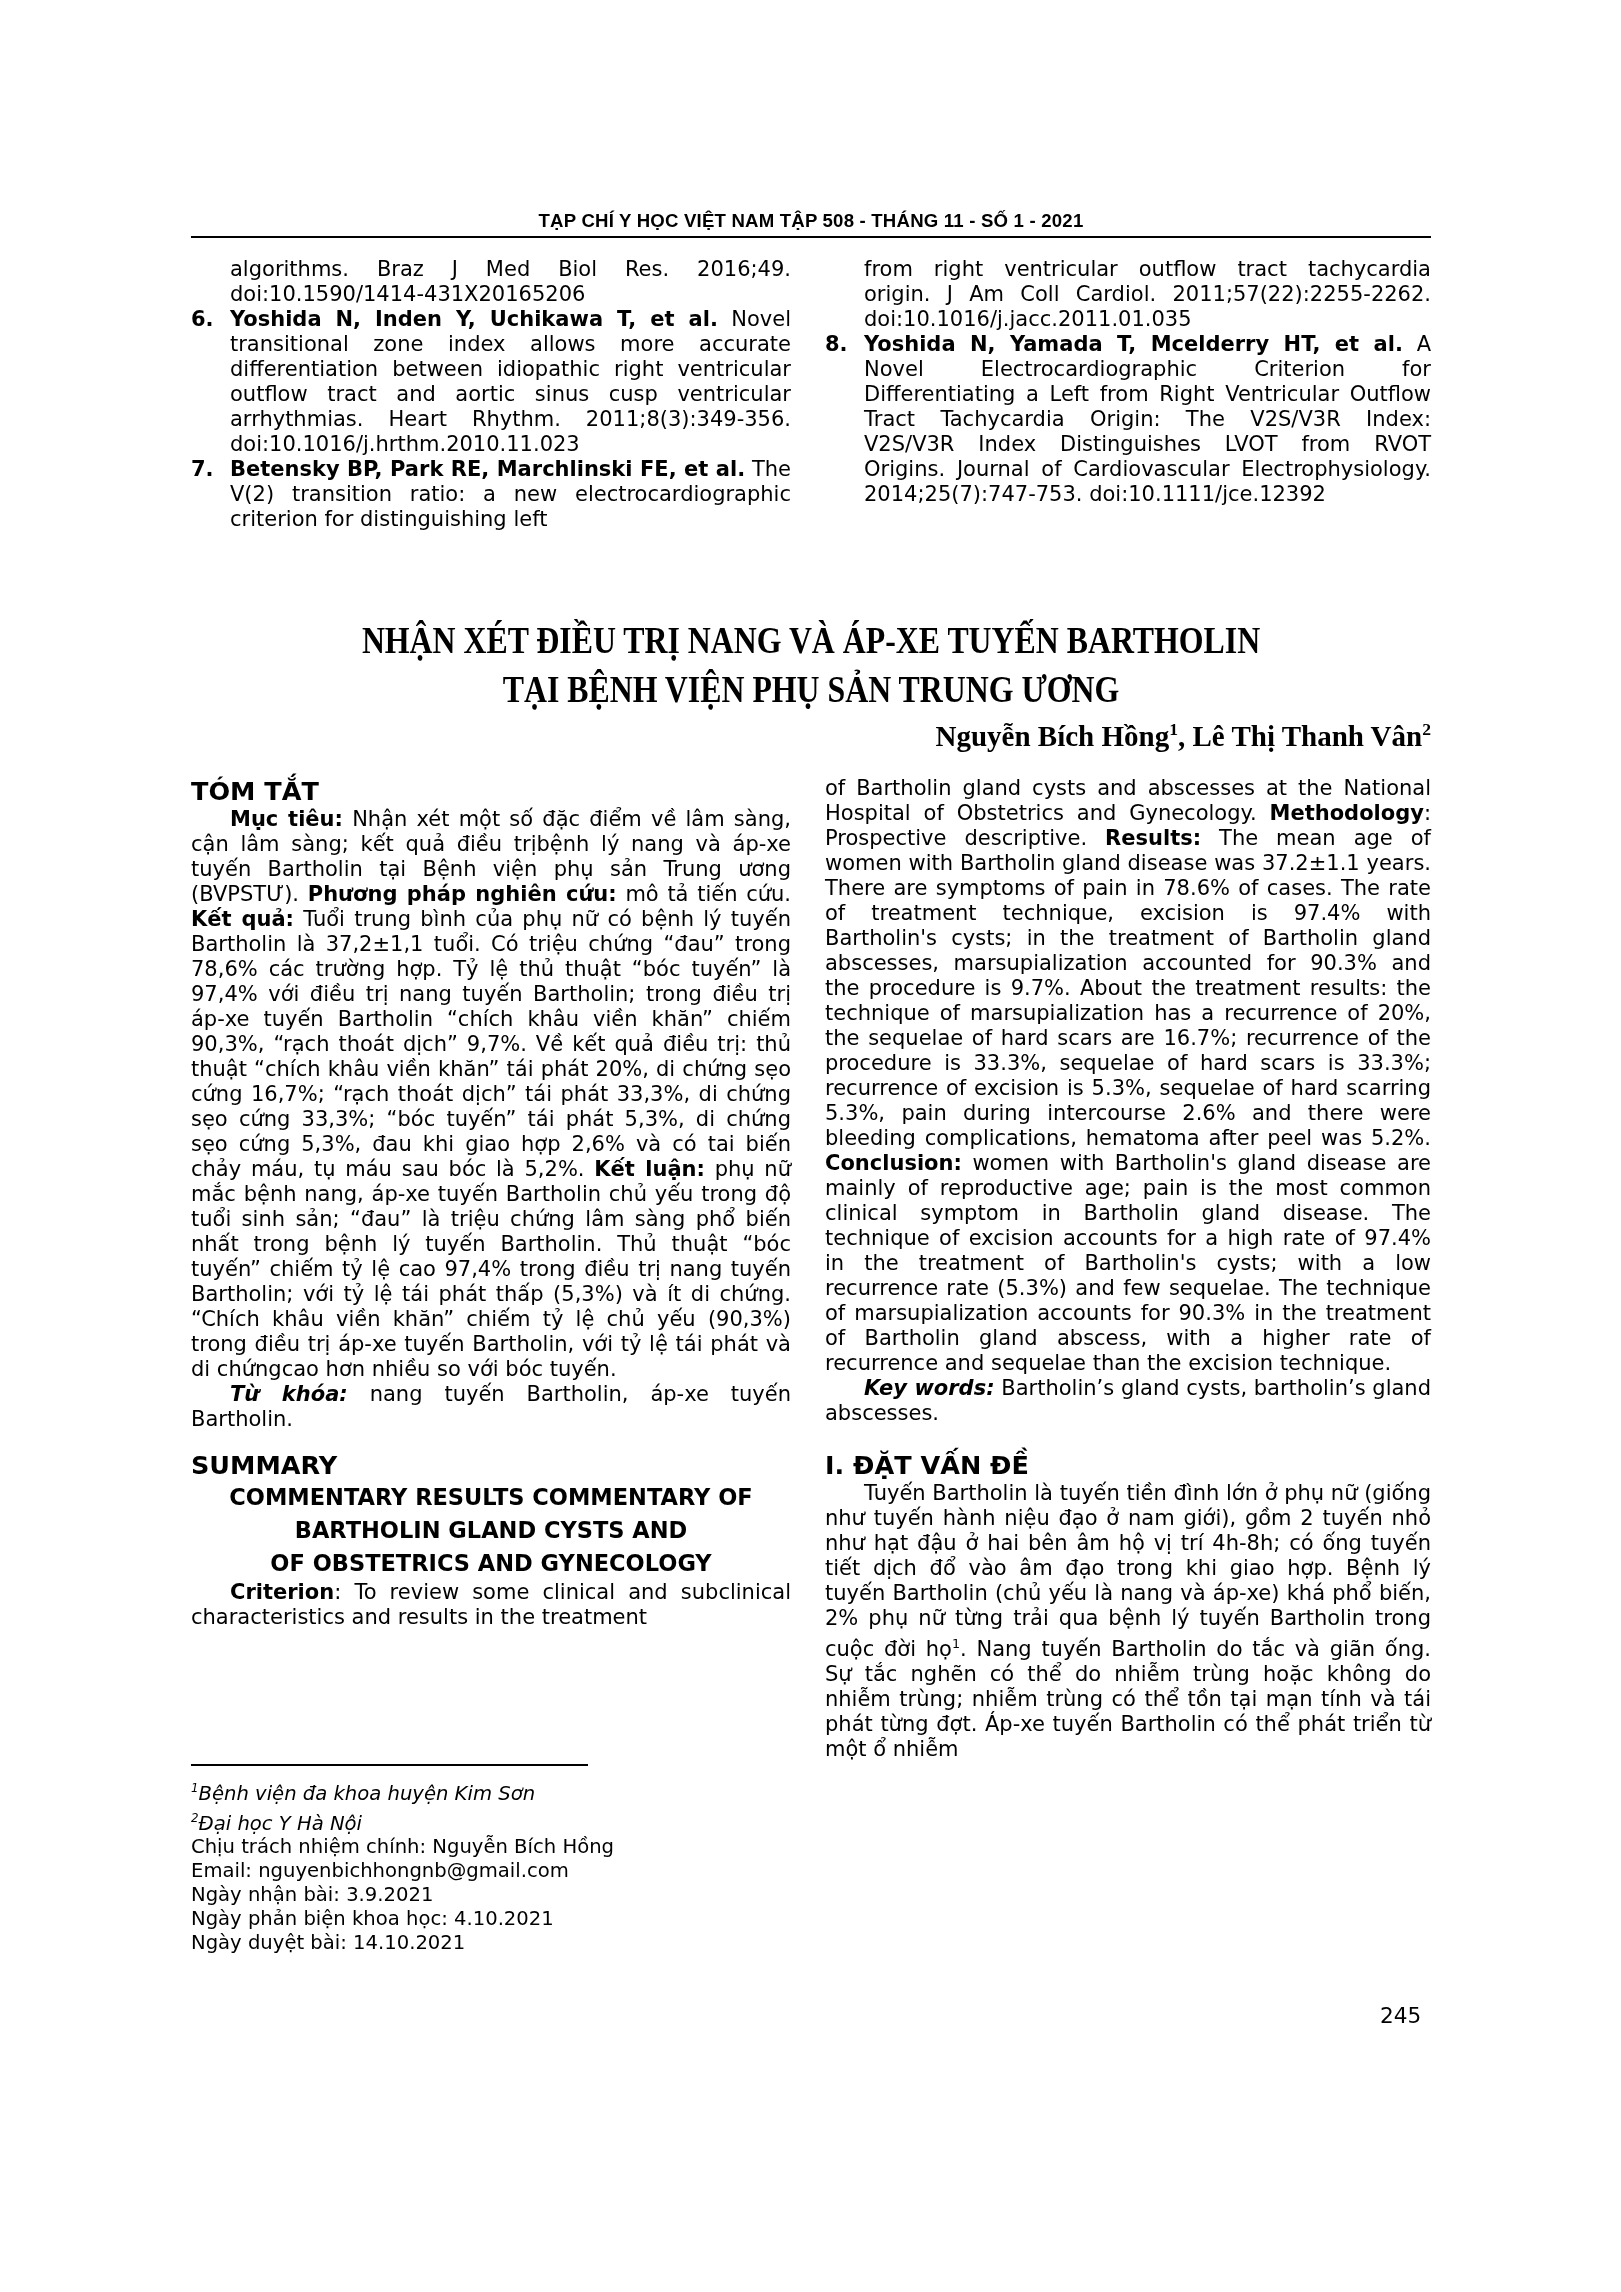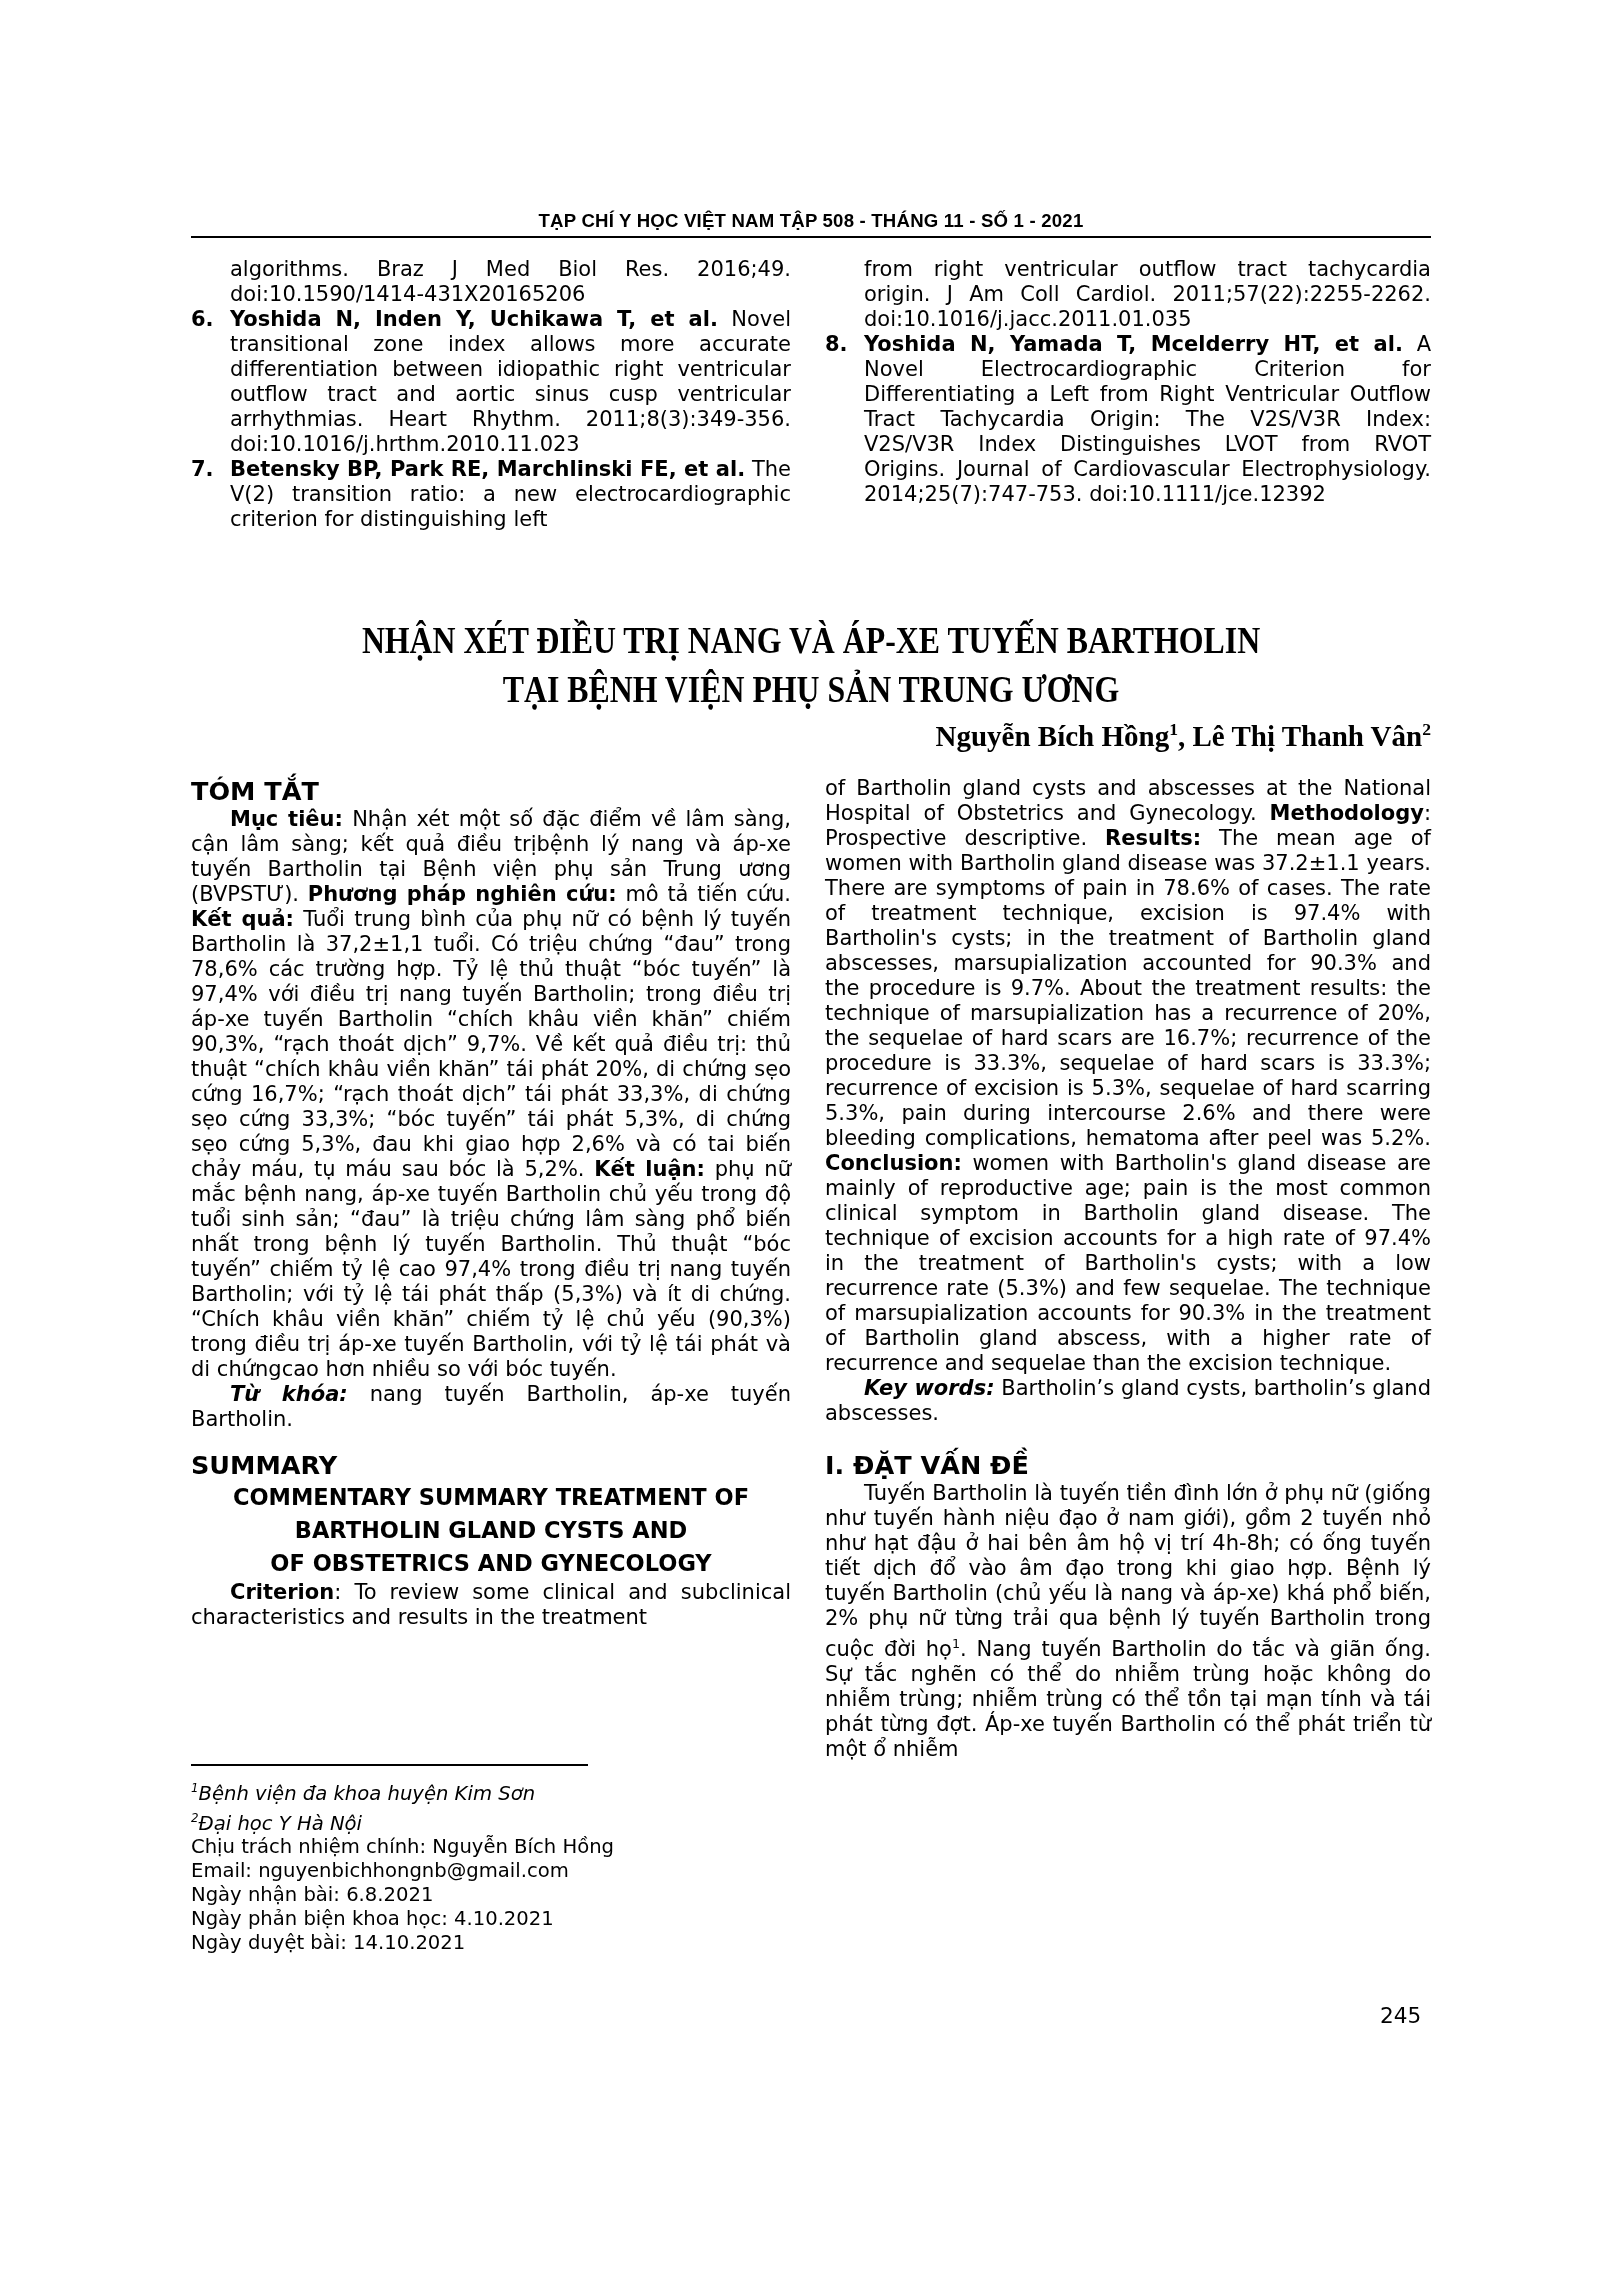--- a/index.html
+++ b/index.html
@@ -83,36 +83,36 @@
     <div class="sec-heading">TÓM TẮT</div>
     <div class="indent">
       <b>Mục tiêu:</b><span> Nhận xét một số đặc điểm về lâm sàng, cận lâm sàng; kết quả điều trịbệnh lý nang và áp-xe tuyến Bartholin tại Bệnh viện phụ sản Trung ương (BVPSTƯ). </span><b>Phương pháp nghiên cứu:</b><span> mô tả tiến cứu. </span><b>Kết quả:</b><span> Tuổi trung bình của phụ nữ có bệnh lý tuyến Bartholin là 37,2±1,1 tuổi. Có triệu chứng “đau” trong 78,6% các trường hợp. Tỷ lệ thủ thuật “bóc tuyến” là 97,4% với điều trị nang tuyến Bartholin; trong điều trị áp-xe tuyến Bartholin “chích khâu viền khăn” chiếm 90,3%, “rạch thoát dịch” 9,7%. Về kết quả điều trị: thủ thuật “chích khâu viền khăn” tái phát 20%, di chứng sẹo cứng 16,7%; “rạch thoát dịch” tái phát 33,3%, di chứng sẹo cứng 33,3%; “bóc tuyến” tái phát 5,3%, di chứng sẹo cứng 5,3%, đau khi giao hợp 2,6% và có tai biến chảy máu, tụ máu sau bóc là 5,2%. </span><b>Kết luận:</b><span> phụ nữ mắc bệnh nang, áp-xe tuyến Bartholin chủ yếu trong độ tuổi sinh sản;  “đau” là triệu chứng lâm sàng phổ biến nhất trong bệnh lý tuyến Bartholin. Thủ thuật “bóc tuyến” chiếm tỷ lệ cao 97,4% trong điều trị nang tuyến Bartholin; với tỷ lệ tái phát thấp (5,3%) và ít di chứng. “Chích khâu viền khăn” chiếm tỷ lệ chủ yếu (90,3%) trong điều trị áp-xe tuyến Bartholin, với tỷ lệ tái phát và di chứngcao hơn nhiều so với bóc tuyến.</span>
     </div>
     <div class="indent">
       <b><i>Từ khóa:</i></b><span> nang tuyến Bartholin, áp-xe tuyến Bartholin.</span>
     </div>
 
     <div class="sec-heading" style="margin-top:17.6px;">SUMMARY</div>
     <div class="en-title">
-      <div>COMMENTARY SUMMARY TREATMENT OF</div>
+      <div>COMMENTARY RESULTS COMMENTARY OF</div>
       <div>BARTHOLIN GLAND CYSTS AND</div>
       <div>OF OBSTETRICS AND GYNECOLOGY</div>
     </div>
     <div class="indent">
       <b>Criterion</b><span>: To review some clinical and subclinical characteristics and results in the treatment</span>
     </div>
   </div>
 
   <div class="footnote-rule"></div>
   <div class="footnotes">
     <div class="it"><sup>1</sup><span>Bệnh viện đa khoa huyện Kim Sơn</span></div>
     <div class="it"><sup>2</sup><span>Đại học Y Hà Nội</span></div>
     <div>Chịu trách nhiệm chính: Nguyễn Bích Hồng</div>
     <div>Email: nguyenbichhongnb@gmail.com</div>
-    <div>Ngày nhận bài: 6.8.2021</div>
+    <div>Ngày nhận bài: 3.9.2021</div>
     <div>Ngày phản biện khoa học: 4.10.2021</div>
     <div>Ngày duyệt bài: 14.10.2021</div>
   </div>
 
   <div class="col col-right" style="top:776px;">
     <div>
       <span>of Bartholin gland cysts and abscesses at the National Hospital of Obstetrics and Gynecology. </span><b>Methodology</b><span>: Prospective descriptive. </span><b>Results:</b><span> The mean age of women with Bartholin gland disease was 37.2±1.1 years. There are symptoms of pain in 78.6% of cases. The rate of treatment technique, excision is 97.4% with Bartholin's cysts; in the treatment of Bartholin gland abscesses, marsupialization accounted for 90.3% and the procedure is 9.7%. About the treatment results: the technique of marsupialization has a recurrence of 20%, the sequelae of hard scars are 16.7%; recurrence of the procedure is 33.3%, sequelae of hard scars is 33.3%; recurrence of excision is 5.3%, sequelae of hard scarring 5.3%, pain during intercourse 2.6% and there were bleeding complications, hematoma after peel was 5.2%. </span><b>Conclusion:</b><span> women with Bartholin's gland disease are mainly of reproductive age; pain is the most common clinical symptom in Bartholin gland disease. The technique of excision accounts for a high rate of 97.4% in the treatment of Bartholin's cysts; with a low recurrence rate (5.3%) and few sequelae. The technique of marsupialization accounts for 90.3% in the treatment of Bartholin gland abscess, with a higher rate of recurrence and sequelae than the excision technique.</span>
     </div>
     <div class="indent">
       <b><i>Key words:</i></b><span> Bartholin’s gland cysts, bartholin’s gland abscesses.</span>

